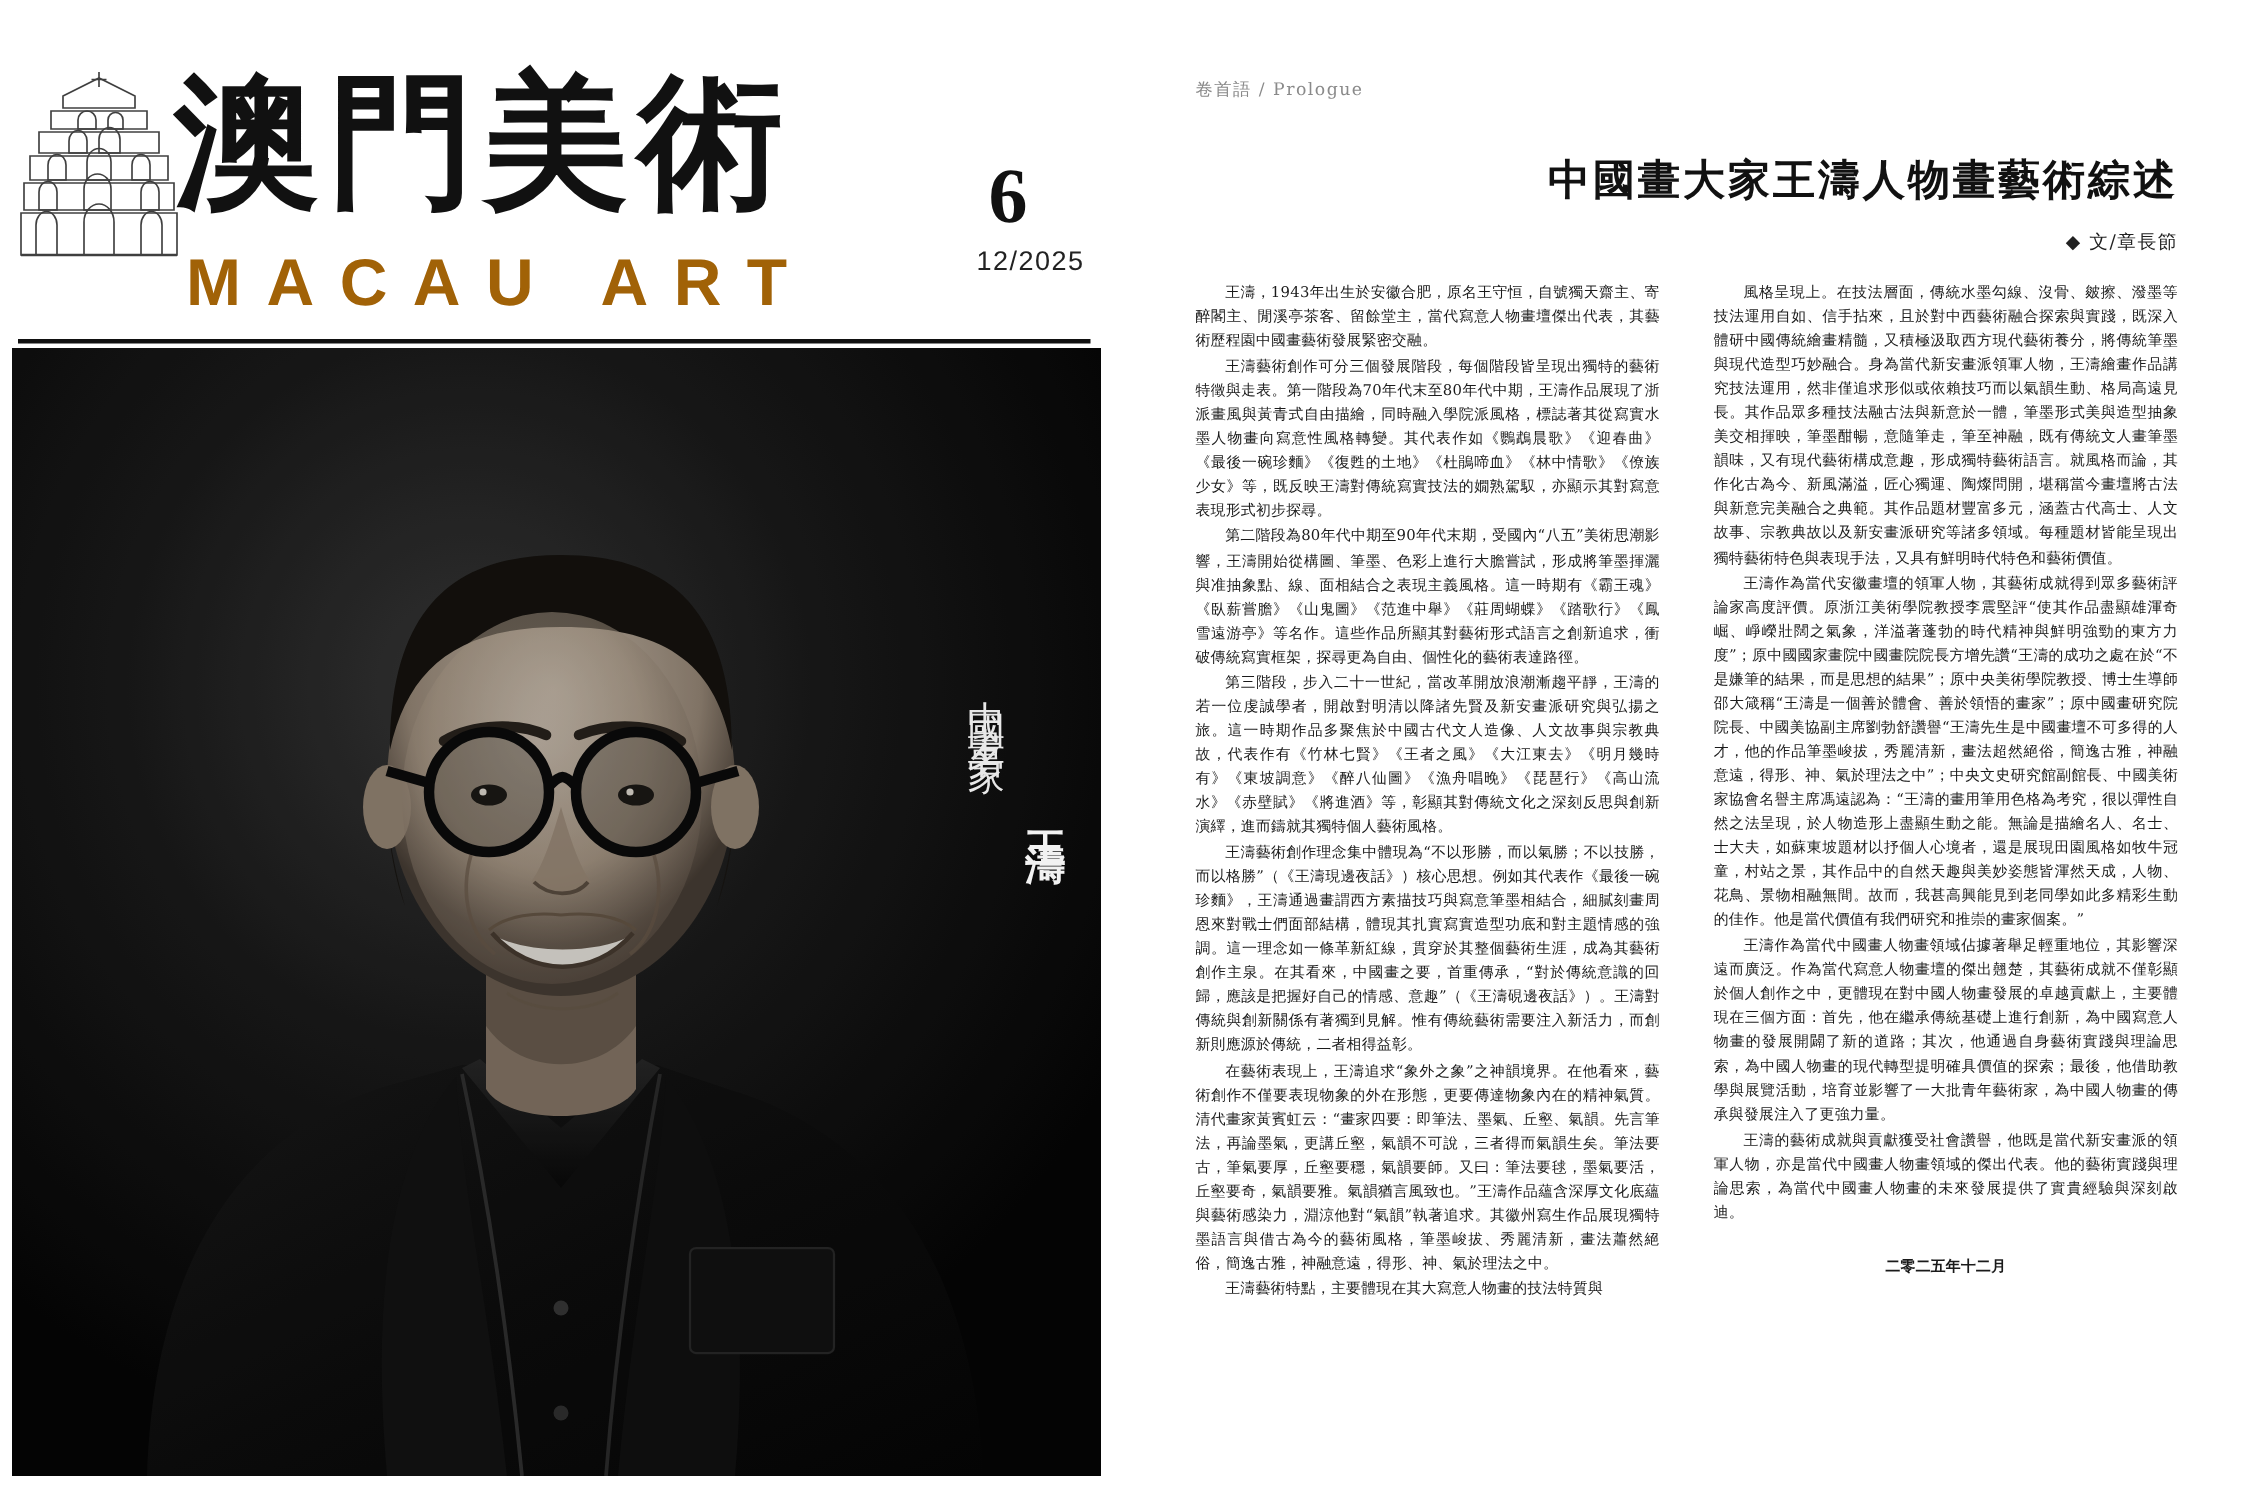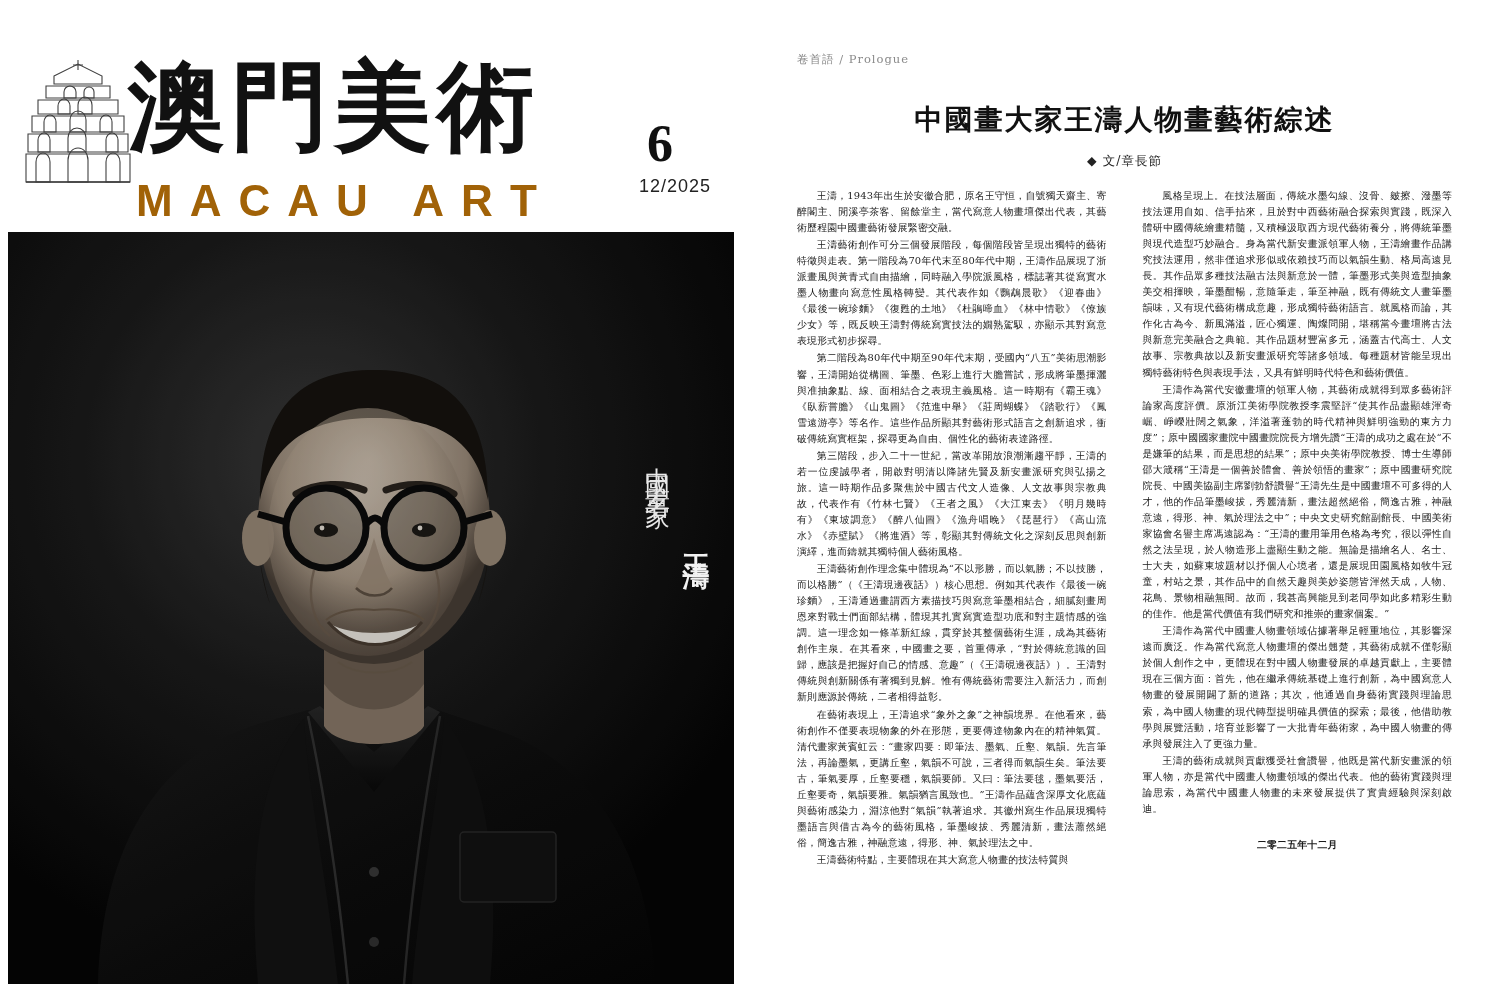--- a/index.html
+++ b/index.html
@@ -14,21 +14,21 @@
   }
 
   .spread { display: flex; width: 1498px; height: 999px; }
 
   
   .page-left {
     width: 749px;
     height: 999px;
     position: relative;
     background: #fff;
-    padding: 16px;
+    padding: 4px;
   }
 
   .masthead {
     position: relative;
     height: 228px;
     padding: 18px 22px 0 10px;
   }
 
   .church-logo {
     position: absolute;
@@ -150,31 +150,31 @@
 
   .prologue {
     font-family: "DejaVu Serif", serif;
     font-size: 11.5px;
     color: #8a8a8a;
     letter-spacing: 1px;
     margin-bottom: 34px;
   }
 
   .article-title {
-    text-align: center;
+    text-align: right;
     font-family: "DejaVu Serif", serif;
     font-size: 28px;
     font-weight: 700;
     letter-spacing: 2px;
     color: #111;
     margin: 0 0 14px 0;
   }
 
   .byline {
-    text-align: center;
+    text-align: right;
     font-family: "DejaVu Serif", serif;
     font-size: 12.5px;
     color: #222;
     letter-spacing: 1px;
     margin-bottom: 18px;
   }
 
   .columns {
     display: flex;
     gap: 36px;

